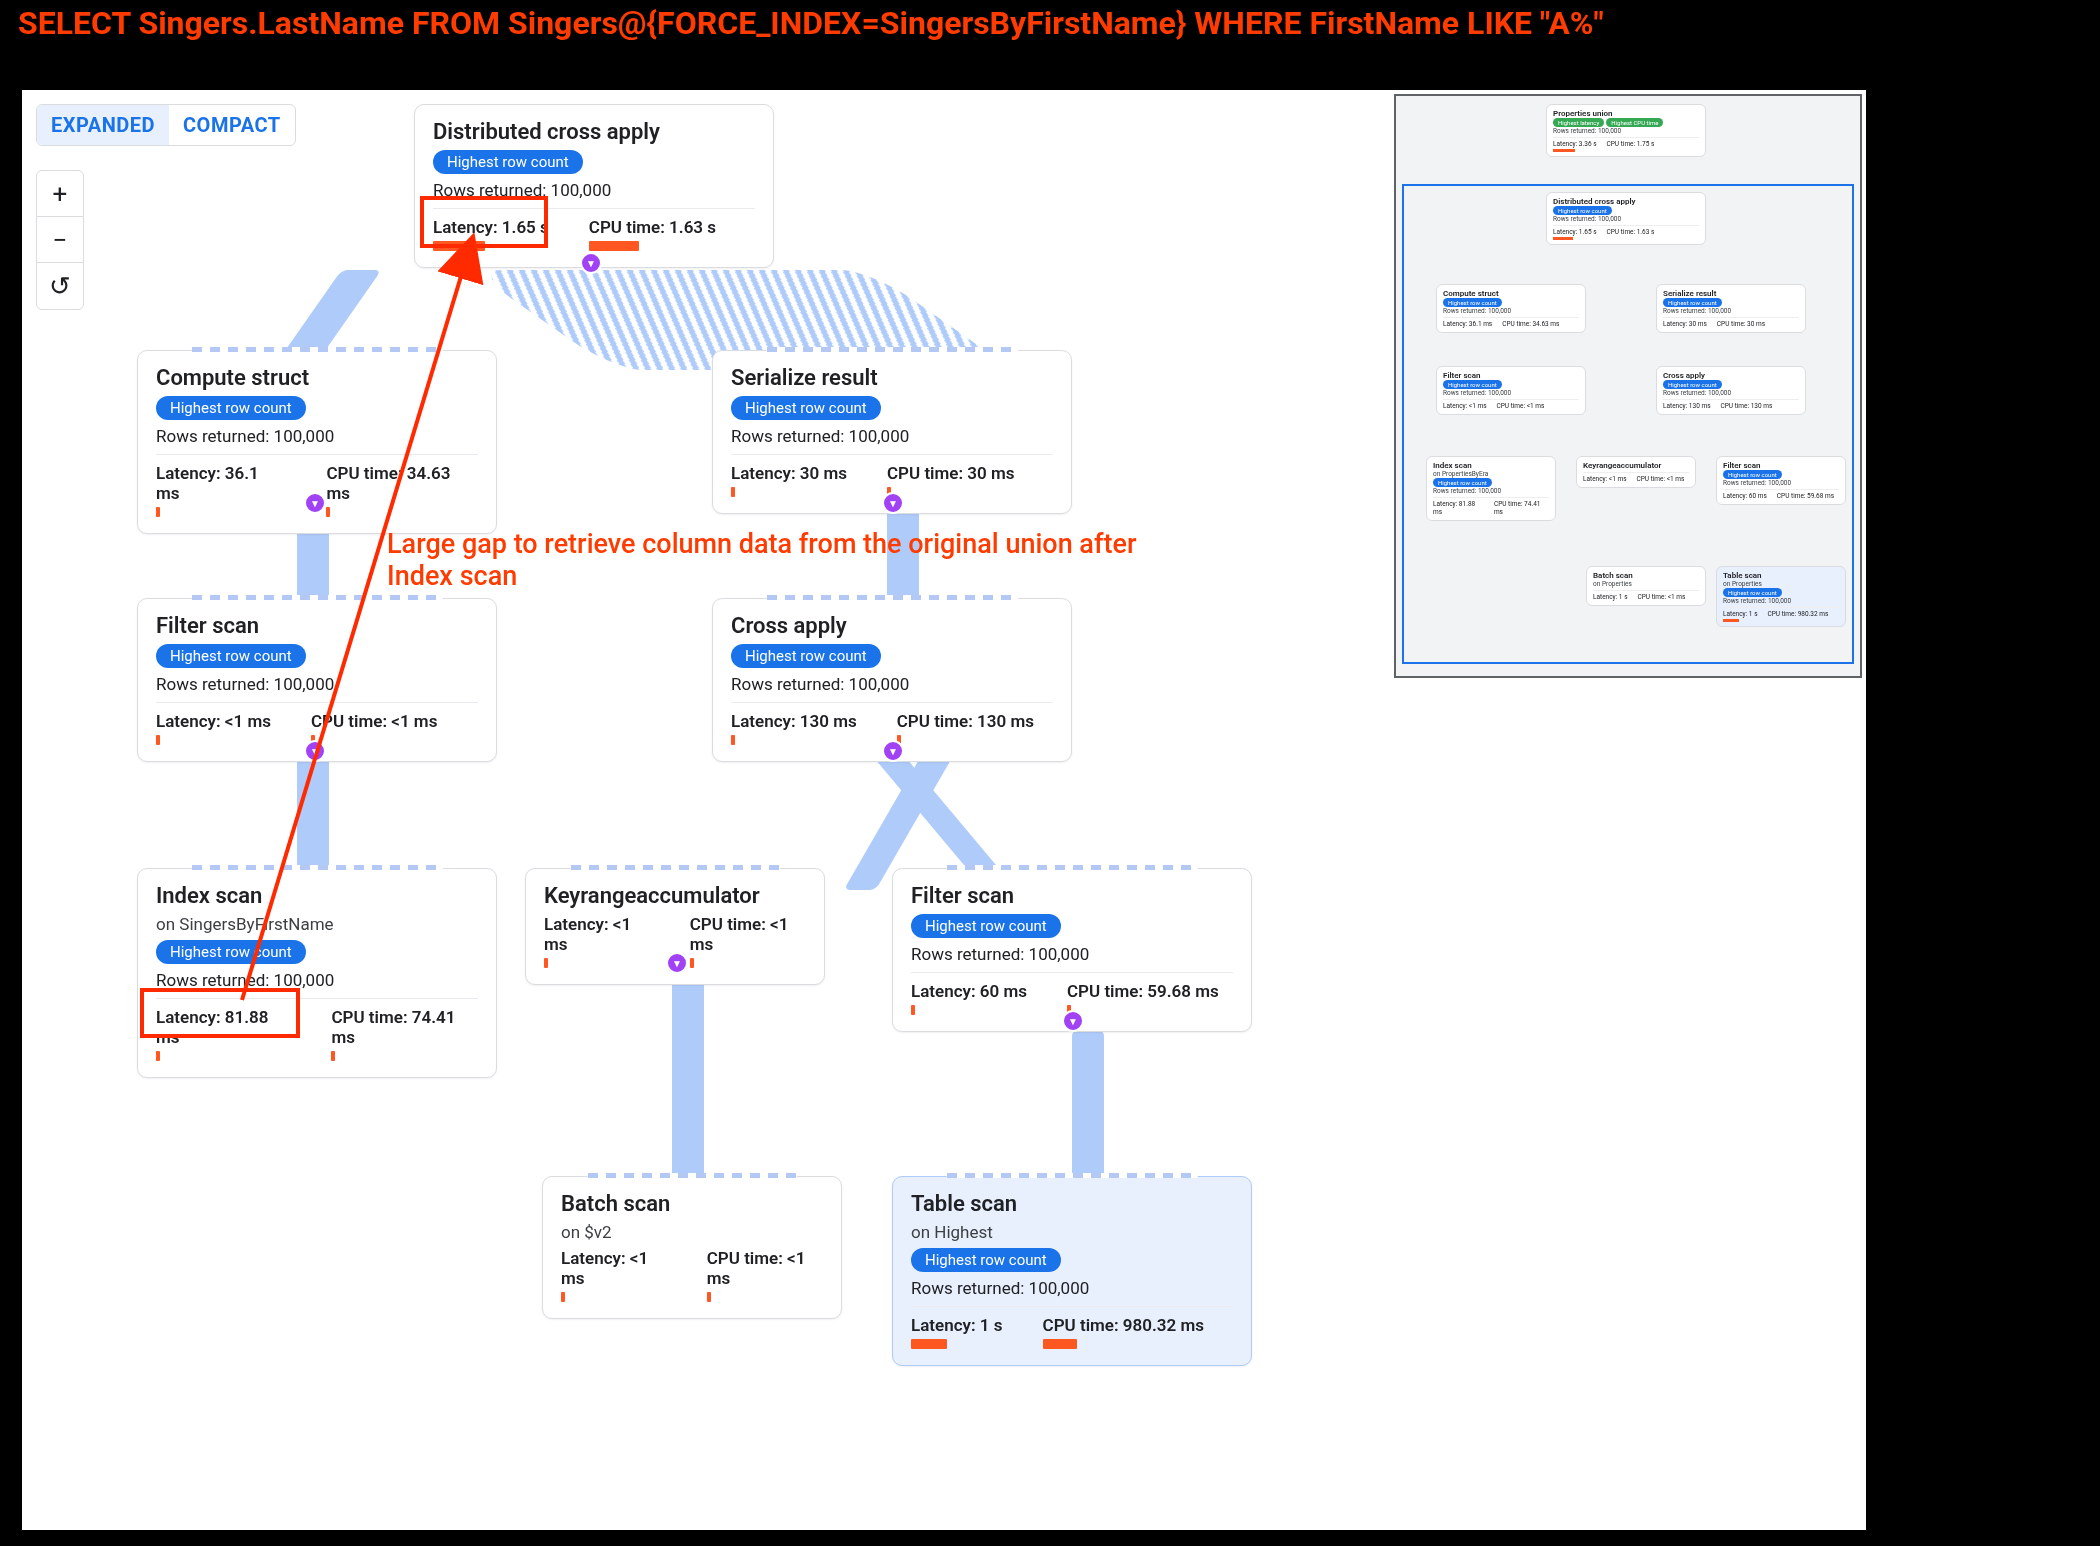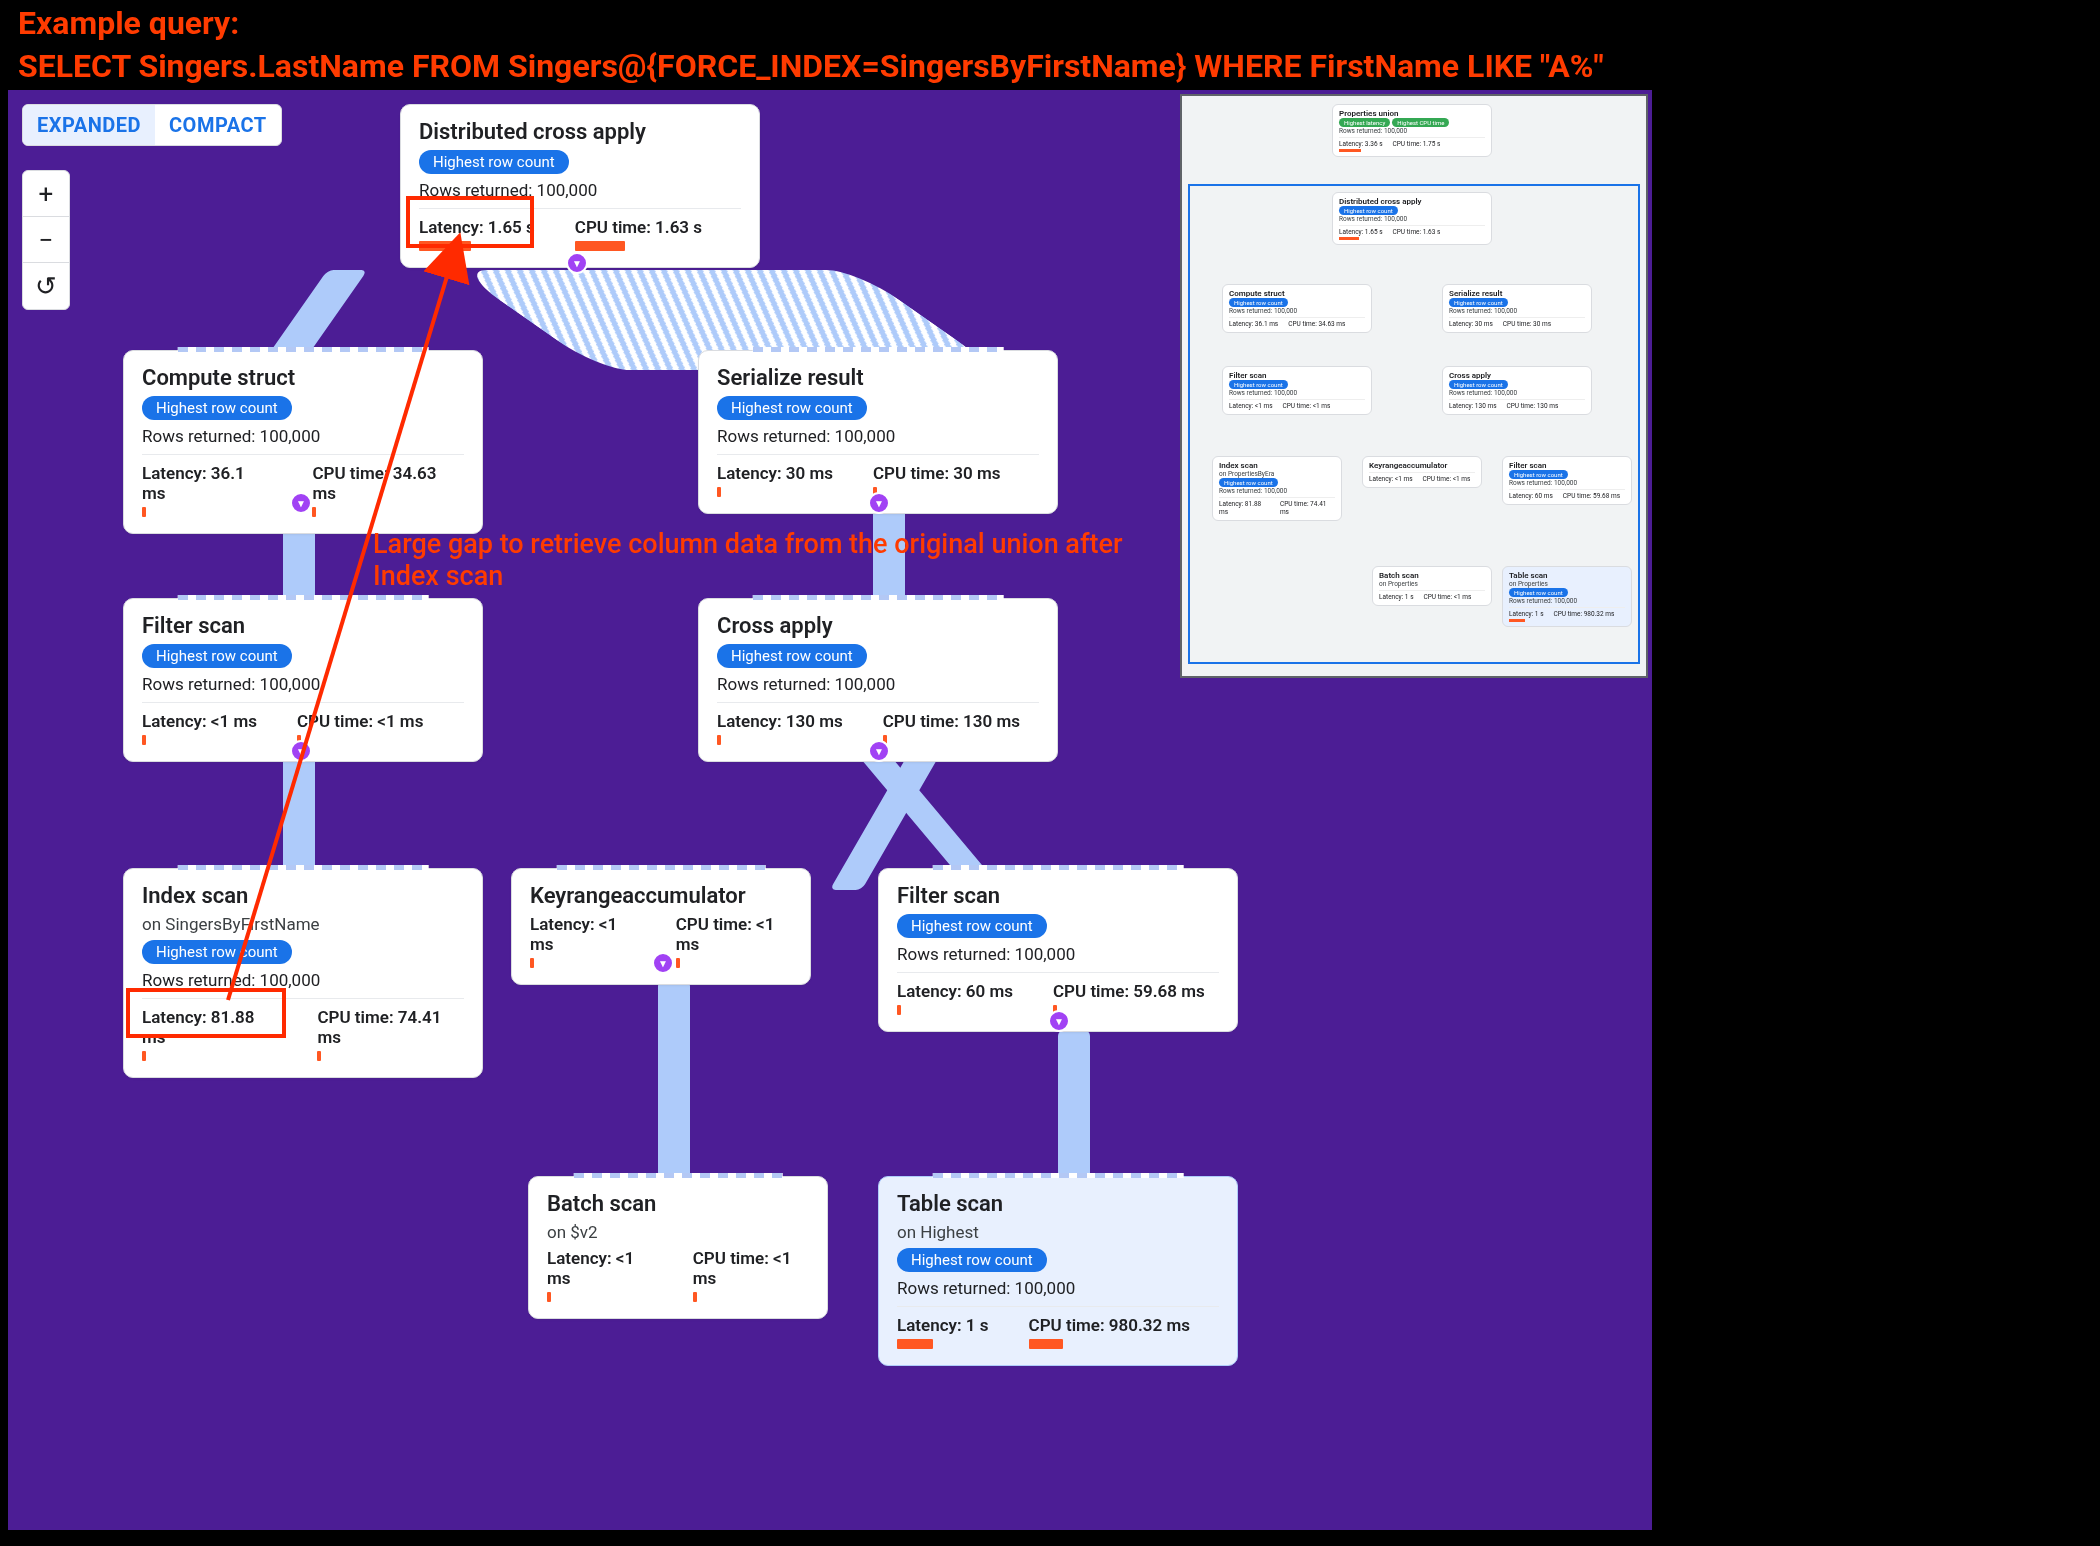--- a/index.html
+++ b/index.html
@@ -7,24 +7,24 @@
     font-family: "Google Sans", Roboto, Arial, sans-serif;
     background: #000;
     width: 2100px;
     height: 1546px;
     position: relative;
     overflow: hidden;
   }
   .canvas {
     position: absolute;
     top: 90px;
-    left: 8px;
-    width: 1644px;
+    left: 22px;
+    width: 1844px;
     height: 1440px;
-    background: #4c1d95;
+    background: #ffffff;
   }
   
   .annot-top {
     position: absolute;
     top: 2px; left: 18px;
     color: #ff3b00;
     font-size: 32px;
     font-weight: 700;
     line-height: 1.35;
     text-shadow: 0 0 1px rgba(0,0,0,.15);
@@ -162,21 +162,20 @@
   }
   svg.arrow { position:absolute; z-index:6; pointer-events:none; }
 
   
   .node.highlight { background:#e8f0fe; border:1px solid #aecbfa; }
 </style>
 </head>
 <body>
 
 <div class="annot-top">
-  <div>Example query:</div>
   <div>SELECT Singers.LastName FROM Singers@{FORCE_INDEX=SingersByFirstName} WHERE FirstName LIKE "A%"</div>
 </div>
 
 <div class="canvas">
 
   <div class="toolbar">
     <div class="btn active">EXPANDED</div>
     <div class="btn">COMPACT</div>
   </div>
   <div class="zoombar">

